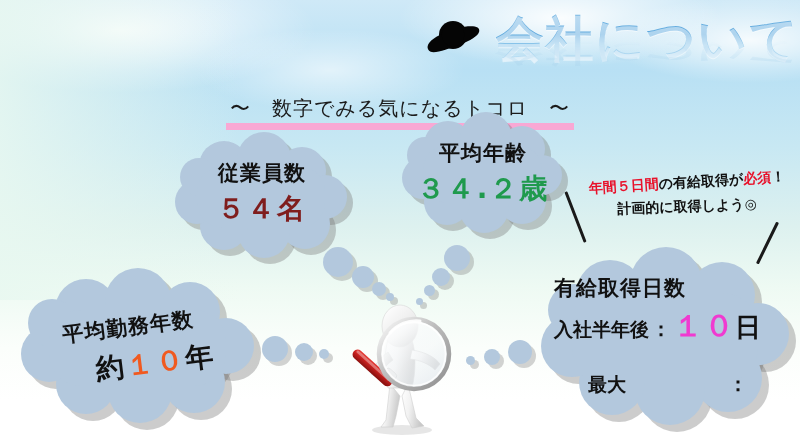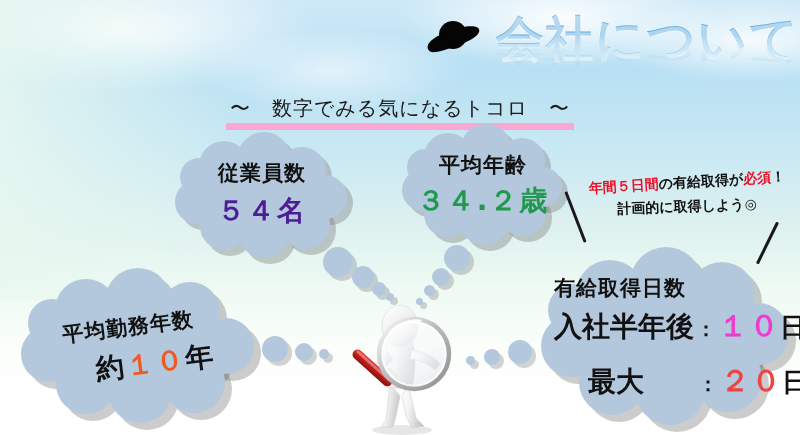--- a/index.html
+++ b/index.html
@@ -132,21 +132,21 @@
   .c-line {
     font-family: "DejaVu Sans", sans-serif;
     font-weight: bold;
     color: #111;
     white-space: nowrap;
     line-height: 1.15;
   }
   .c-head { font-size: 21px; letter-spacing: 1px; }
   .c-val  { font-size: 28px; letter-spacing: 2px; }
 
-  .v-navy    { color: #4c1d95; }
+  .v-navy    { color: #7f1d1d; font-family: Liberation Mono, monospace; }
   .v-green   { color: #1f9a4d; }
   .v-orange  { color: #f05a20; }
   .v-magenta { color: #f03ad0; }
   .v-red     { color: #ef4444; }
 
   
   #cloud-employees .cloud-text { padding-bottom: 6px; gap: 10px; }
   #cloud-age .cloud-text { padding-bottom: 4px; gap: 8px; }
 
   #cloud-tenure .cloud-text {
@@ -164,21 +164,21 @@
   }
   #cloud-leave .c-head { text-align: left; }
   #cloud-leave .row {
     display: flex;
     align-items: baseline;
     white-space: nowrap;
   }
   #cloud-leave .row .lbl {
     font-family: "DejaVu Sans", sans-serif;
     font-weight: bold;
-    font-size: 28px;
+    font-size: 19px;
     color: #111;
   }
   #cloud-leave .row .colon {
     font-family: "DejaVu Sans", sans-serif;
     font-weight: bold;
     font-size: 20px;
     color: #111;
     padding: 0 2px;
   }
   #cloud-leave .row .num {
@@ -187,21 +187,21 @@
     font-size: 30px;
     letter-spacing: 1px;
   }
   #cloud-leave .row .unit {
     font-family: "DejaVu Sans", sans-serif;
     font-weight: bold;
     font-size: 26px;
     color: #111;
   }
   #cloud-leave .row-1 { padding-left: 0px; }
-  #cloud-leave .row-2 { padding-left: 34px; margin-top: 8px; }
+  #cloud-leave .row-2 { padding-left: 34px; margin-top: 8px; gap: 48px; }
   #cloud-leave .row-2 .colon { margin-left: 52px; }
 
   
   .bubble {
     position: absolute;
     border-radius: 50%;
     background: #b3c8dd;
     box-shadow: 4px 4px 0 rgba(120,120,120,0.33);
   }
 
@@ -319,21 +319,21 @@
         <circle cx="27" cy="37" r="19"></circle>
         <rect x="25" y="26" width="128" height="62" rx="26"></rect>
       </g>
     </svg>
     <div class="cloud-text">
       <div class="c-line c-head">従業員数</div>
       <div class="c-line c-val v-navy">５４名</div>
     </div>
   </div>
 
-  <div class="cloud" id="cloud-age" style="left:400px; top:132px; width:166px; height:110px;">
+  <div class="cloud" id="cloud-age" style="left:400px; top:120px; width:166px; height:110px;">
     <svg viewBox="0 0 166 110" width="166" height="110" aria-hidden="true">
       <g class="cloud-shadow" transform="translate(6,6)">
         <circle cx="48" cy="25" r="24"></circle>
           <circle cx="86" cy="18" r="26"></circle>
         <circle cx="122" cy="29" r="23"></circle>
           <circle cx="142" cy="55" r="20"></circle>
         <circle cx="122" cy="80" r="24"></circle>
           <circle cx="84" cy="88" r="25"></circle>
         <circle cx="47" cy="82" r="23"></circle>
           <circle cx="23" cy="58" r="21"></circle>

